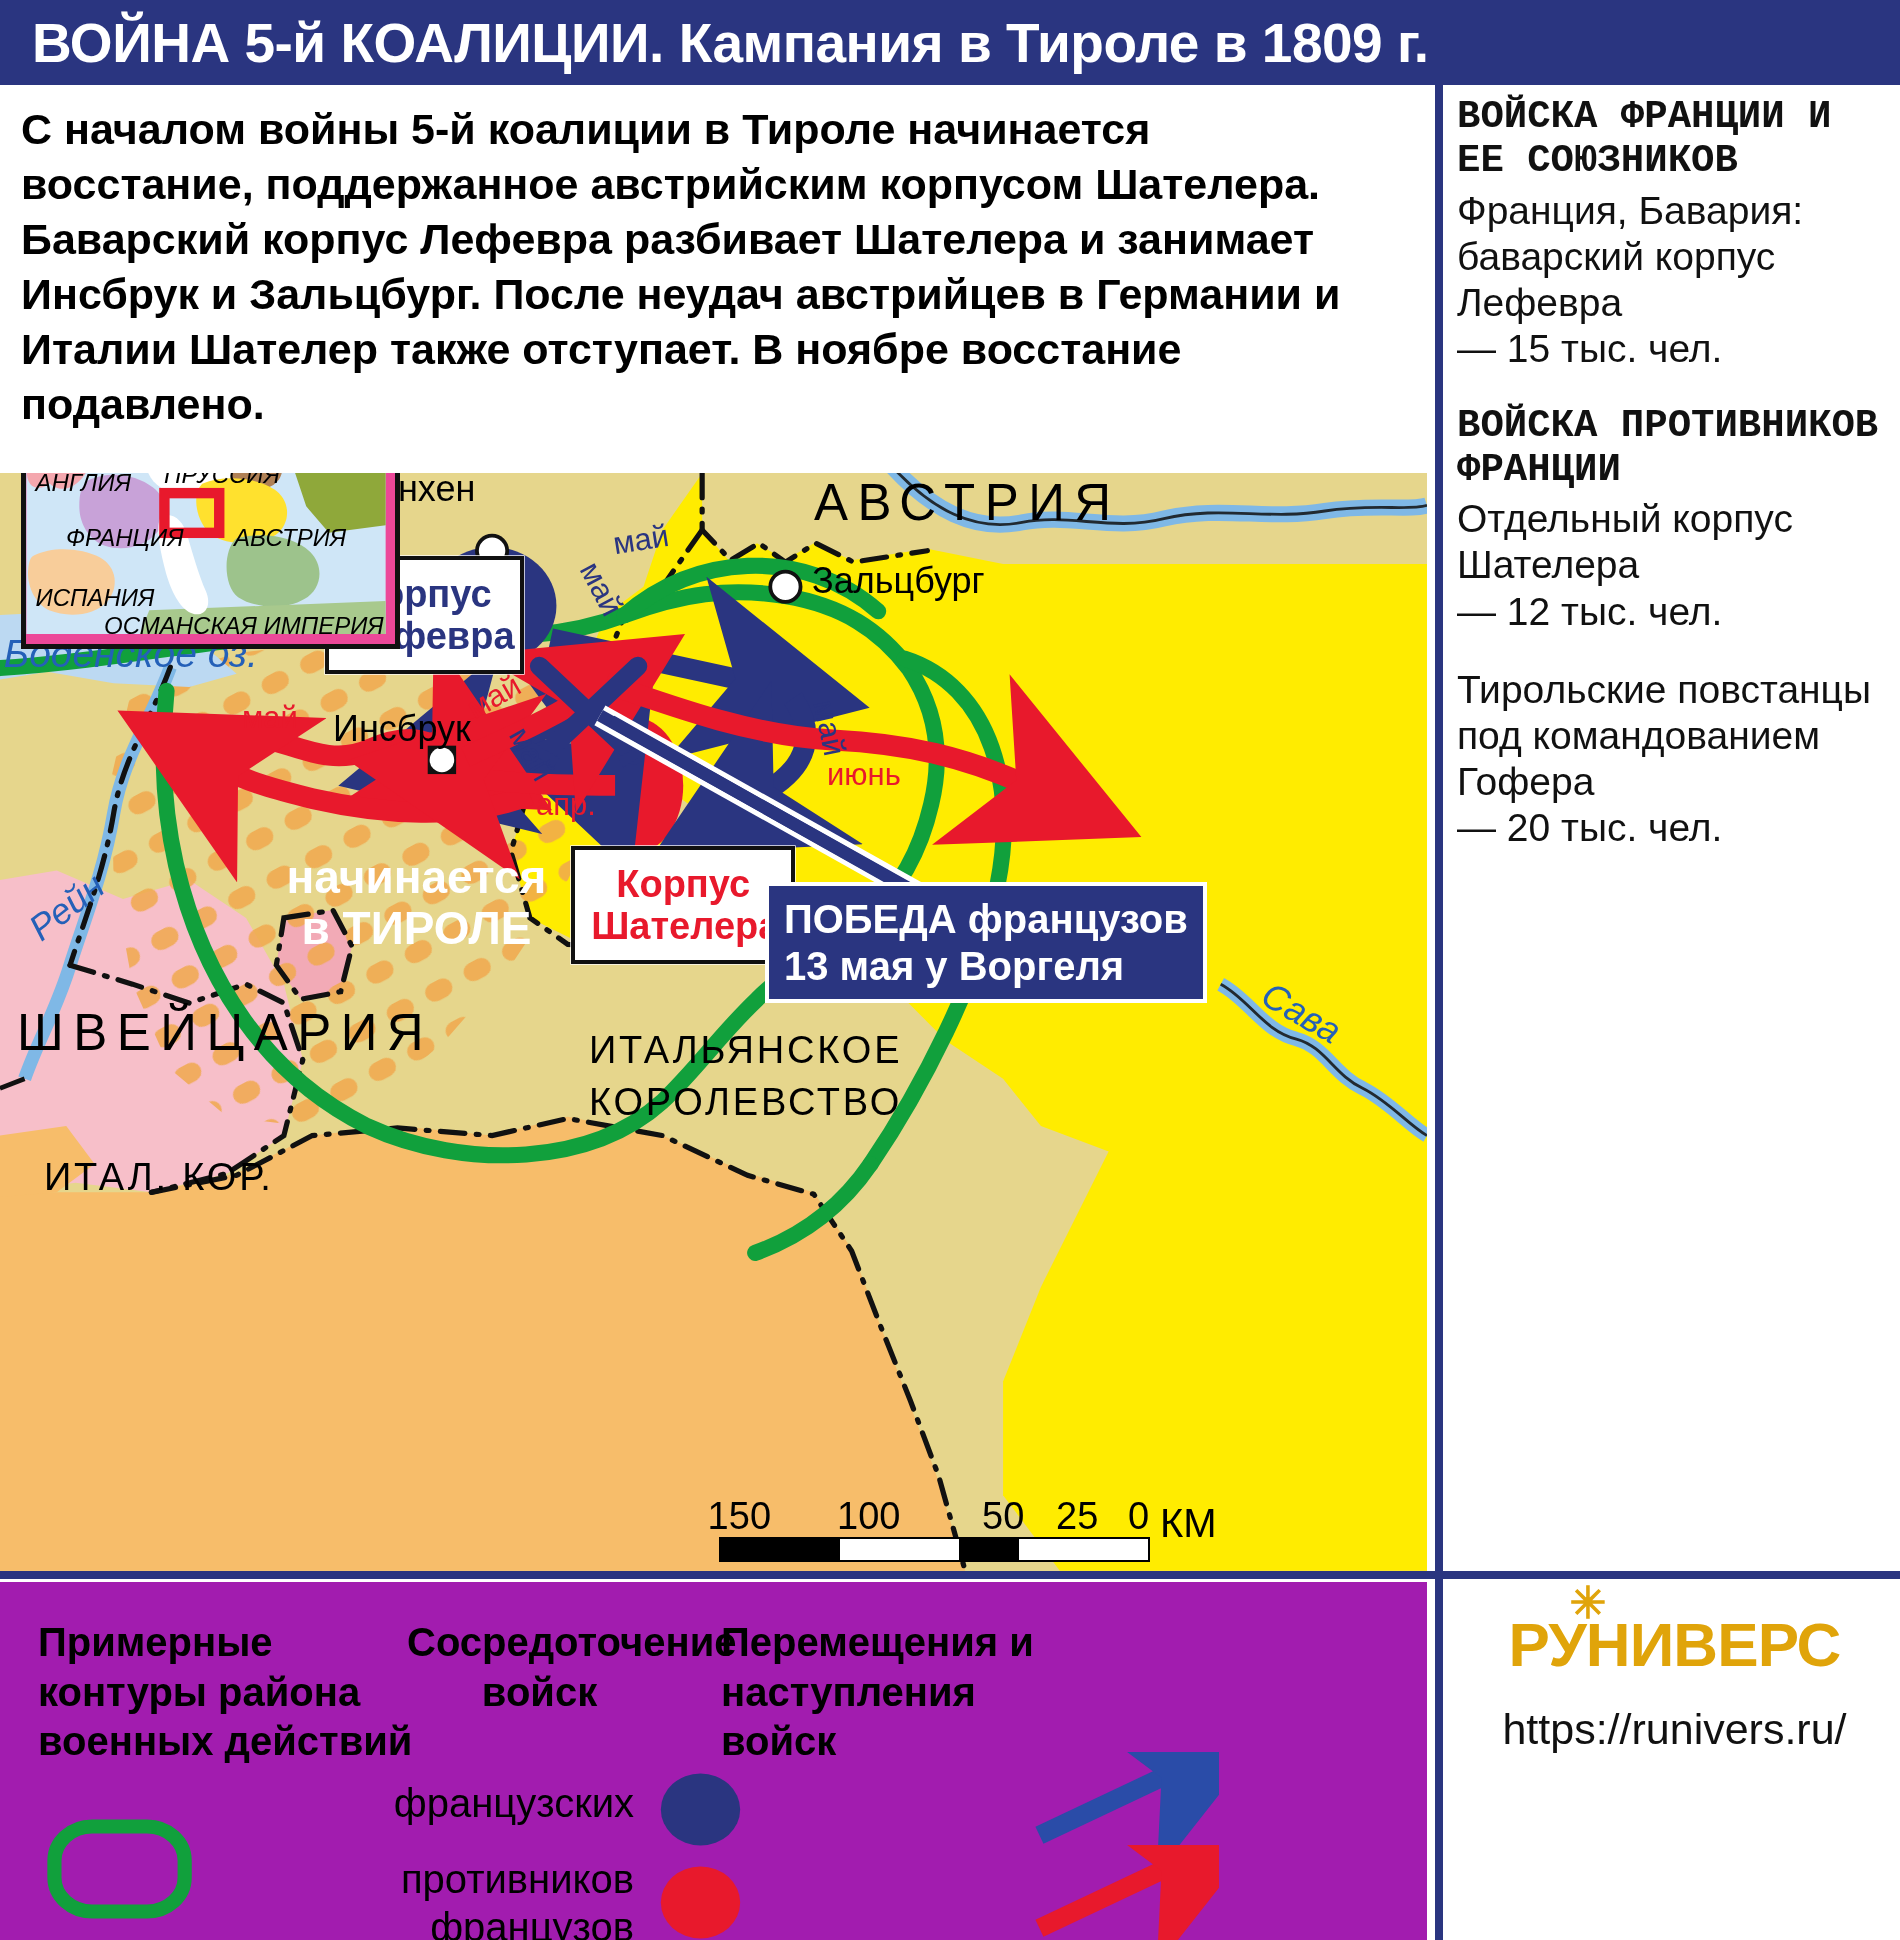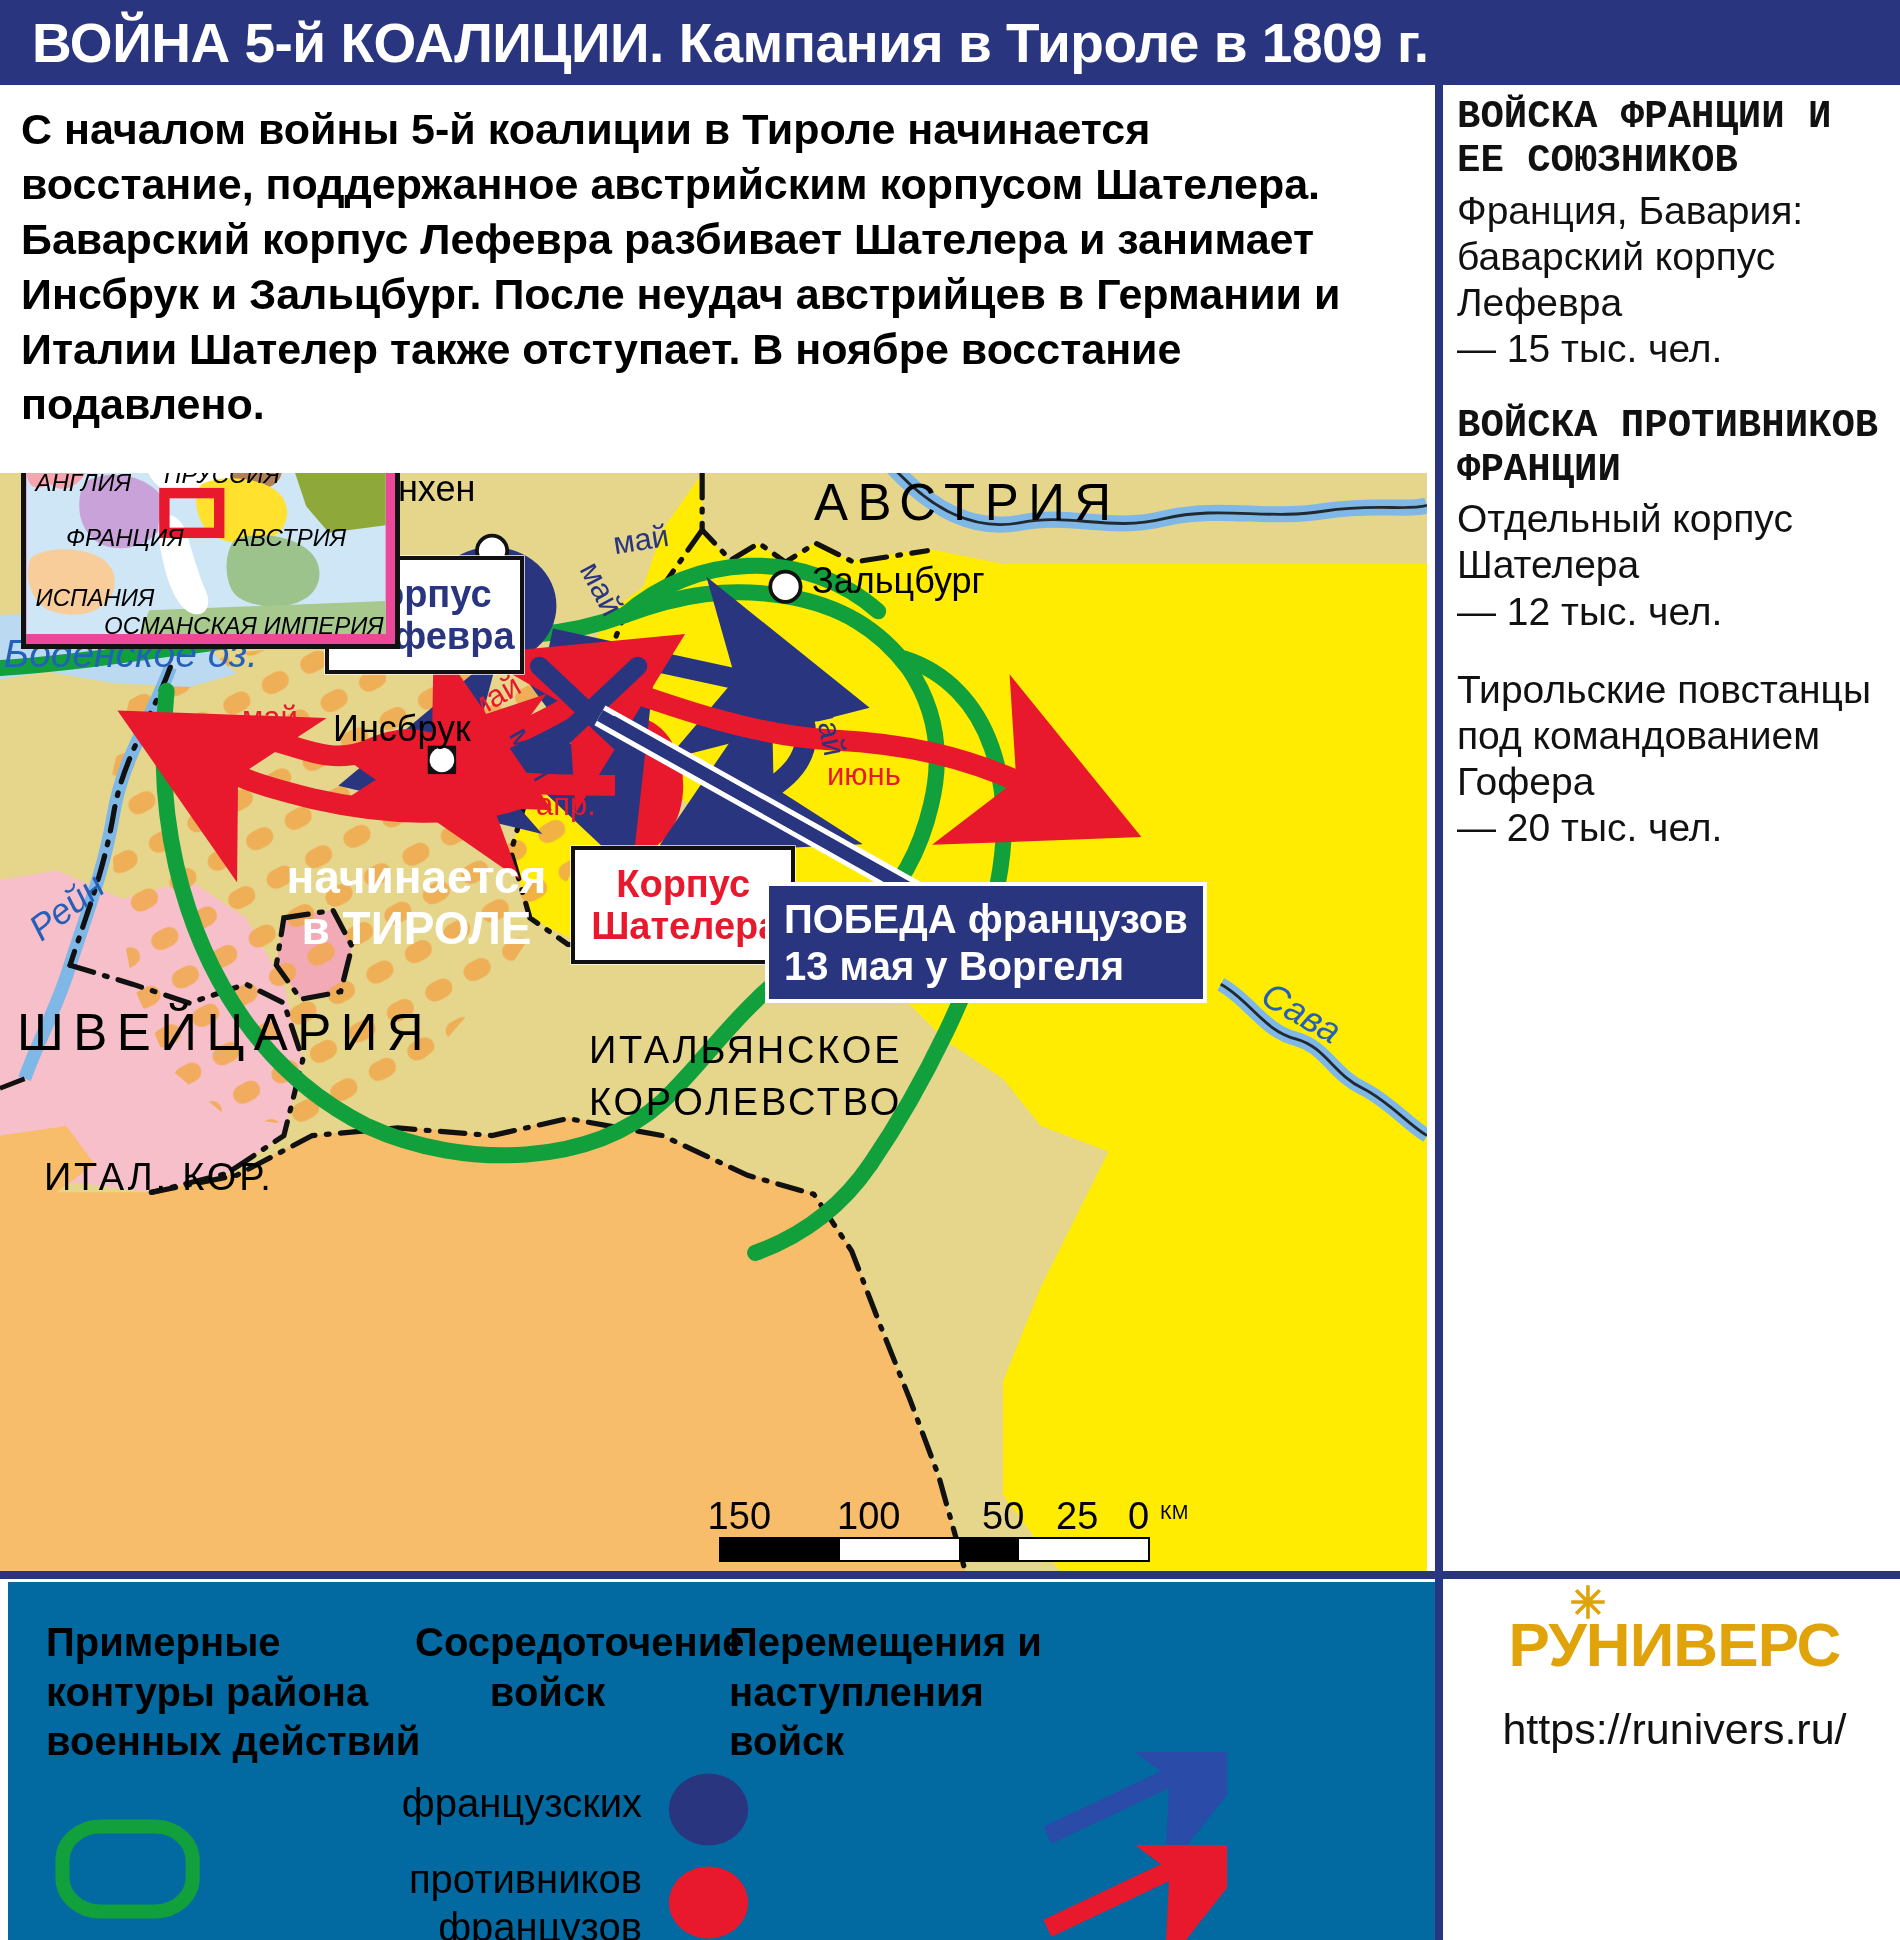--- a/index.html
+++ b/index.html
@@ -54,24 +54,24 @@
     border:5.7px solid #111;background:#ec4899;overflow:hidden;font-style:italic;}
   #inset .il{position:absolute;font-size:24px;color:#000;white-space:nowrap;}
 
   
   #scale{position:absolute;left:719px;top:1022px;}
   #scale .nums{position:relative;height:42px;}
   #scale .nums span{position:absolute;font-size:38px;color:#000;}
   #scale .bar{position:relative;width:431px;height:24.6px;border:2.8px solid #000;
     background:#fff;box-sizing:border-box;}
   #scale .bar i{position:absolute;top:0;height:100%;background:#000;display:block;}
-  #scale .km{position:absolute;left:441px;top:5.7px;font-size:20px;}
-
-  
-  #legend{position:absolute;left:8px;top:1582px;width:1427px;height:358px;background:#0369a1;}
+  #scale .km{position:absolute;left:441px;top:5.7px;font-size:40px;}
+
+  
+  #legend{position:absolute;left:0;top:1582px;width:1427px;height:358px;background:#a21caf;}
   .lg-h{position:absolute;font-weight:bold;font-size:40px;line-height:1.24;color:#000;
     font-family:"Liberation Sans Narrow","Liberation Sans",sans-serif;}
   .lg-t{position:absolute;font-size:40px;line-height:1.2;color:#000;text-align:right;
     font-family:"Liberation Sans Narrow","Liberation Sans",sans-serif;}
 
   
   #brand{position:absolute;left:1457px;top:1609px;width:435px;text-align:center;}
   #brand .logo{font-weight:bold;font-size:62px;color:#e0a40a;letter-spacing:-0.9px;position:relative;display:inline-block;}
   #brand .star{position:absolute;left:61px;top:-28px;font-size:44px;color:#e0a40a;line-height:1;}
   #brand .url{margin-top:24.6px;font-size:43px;color:#111;}

